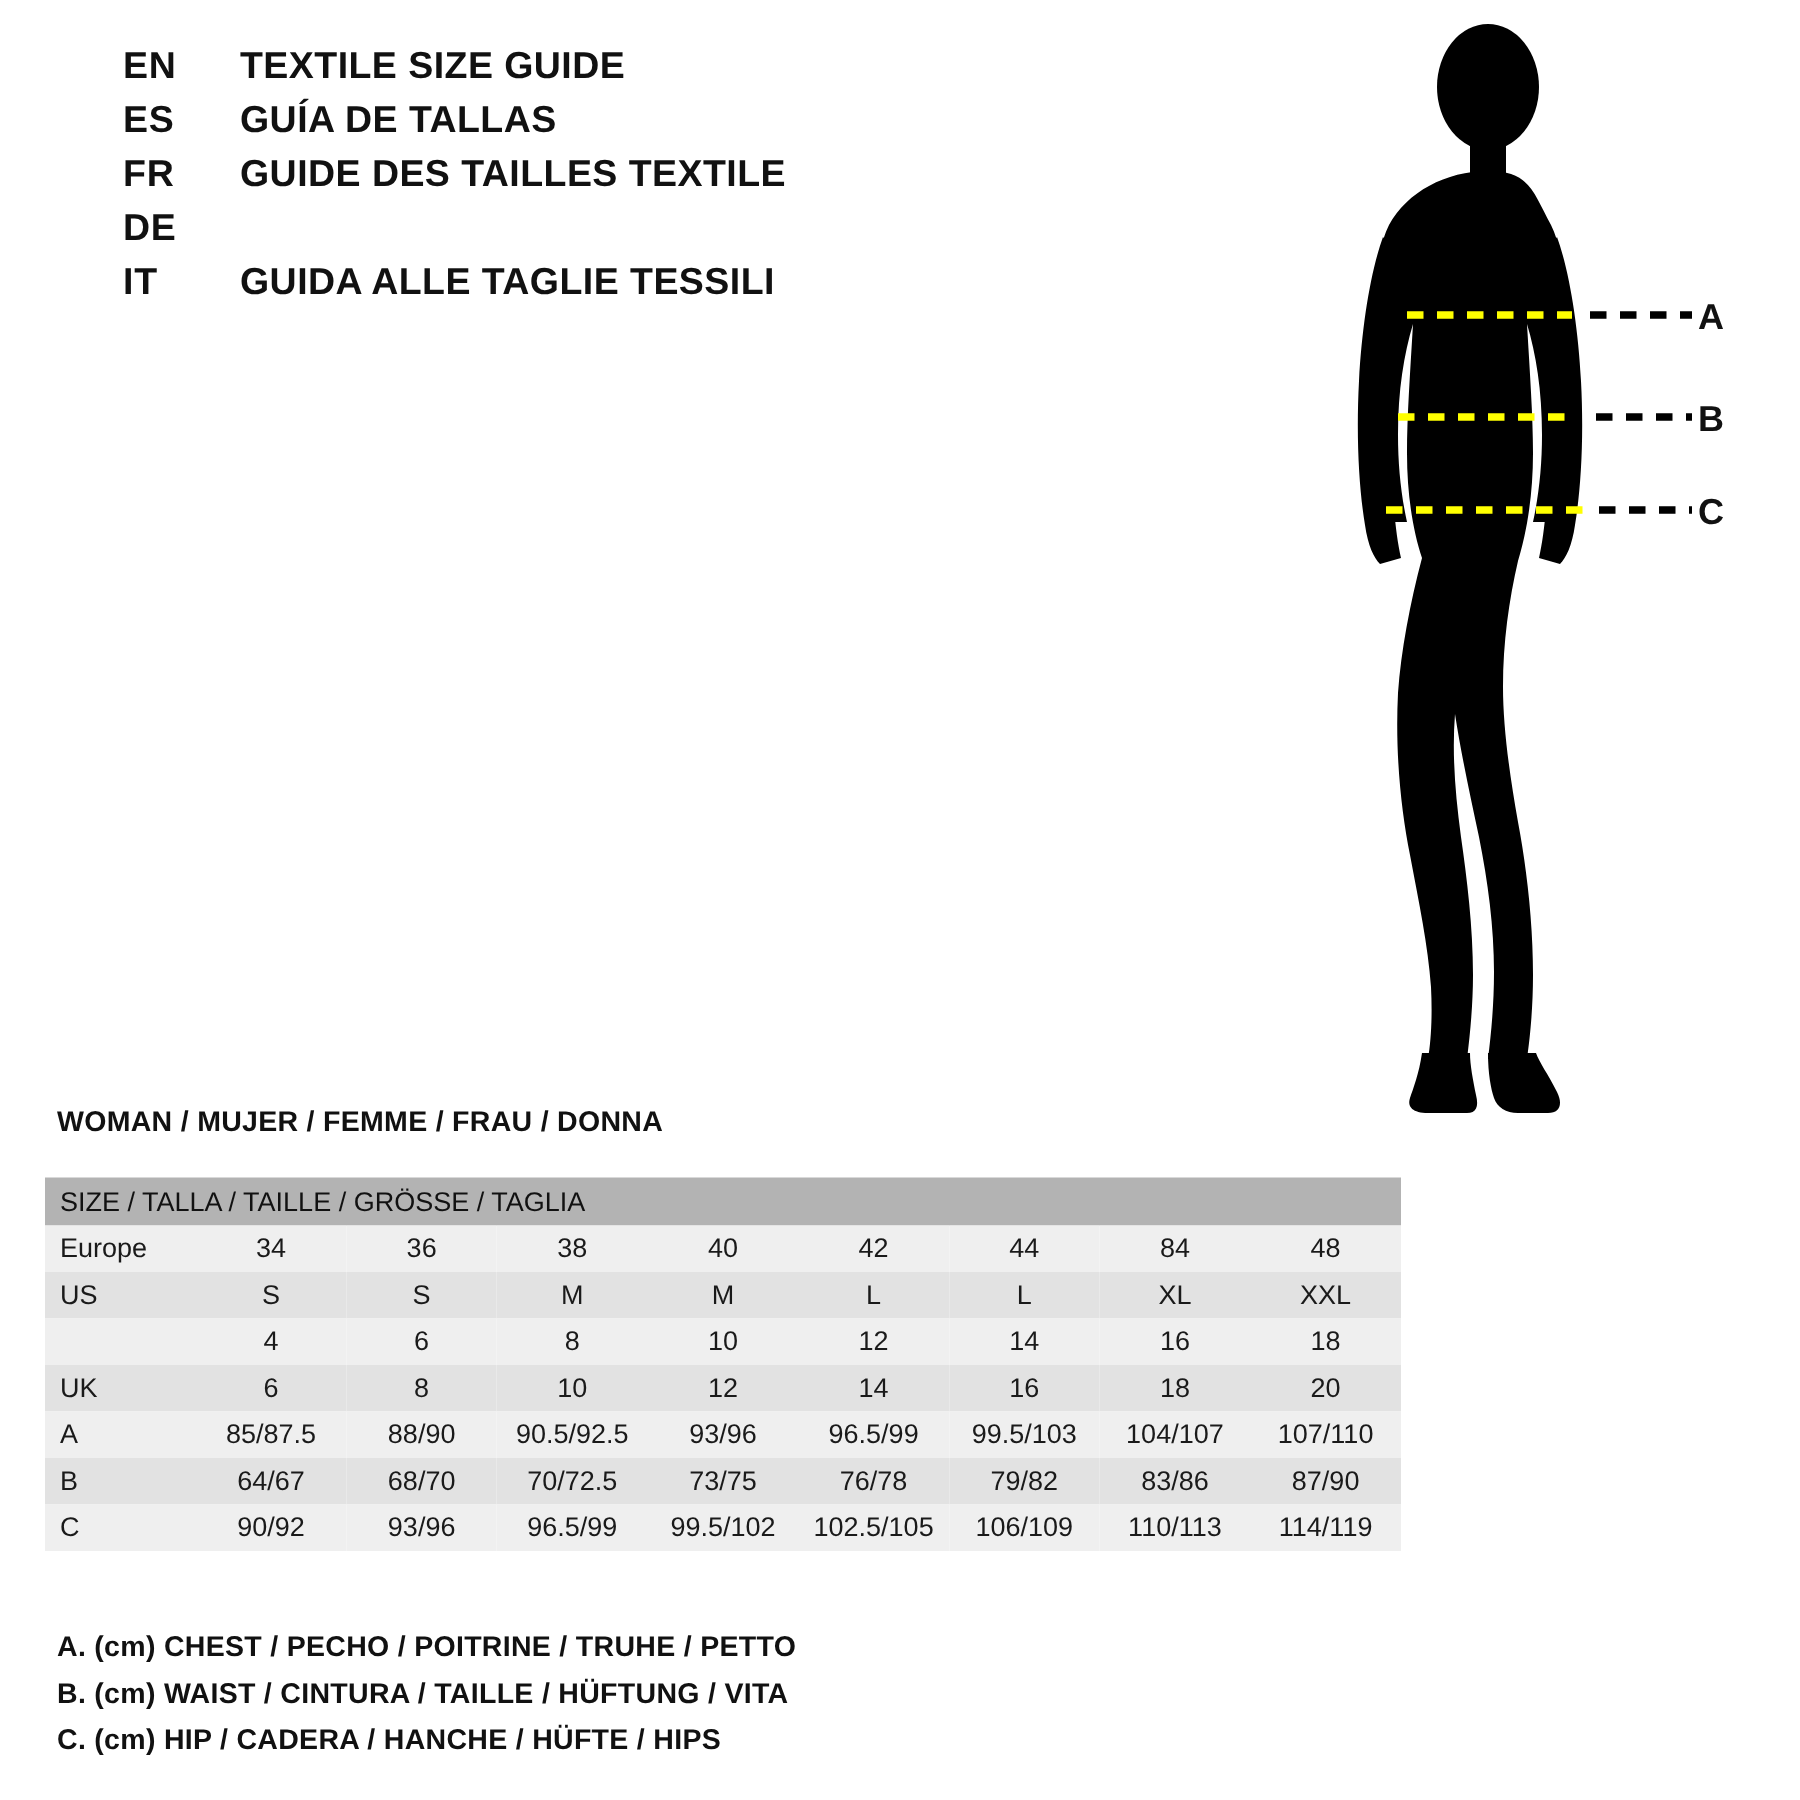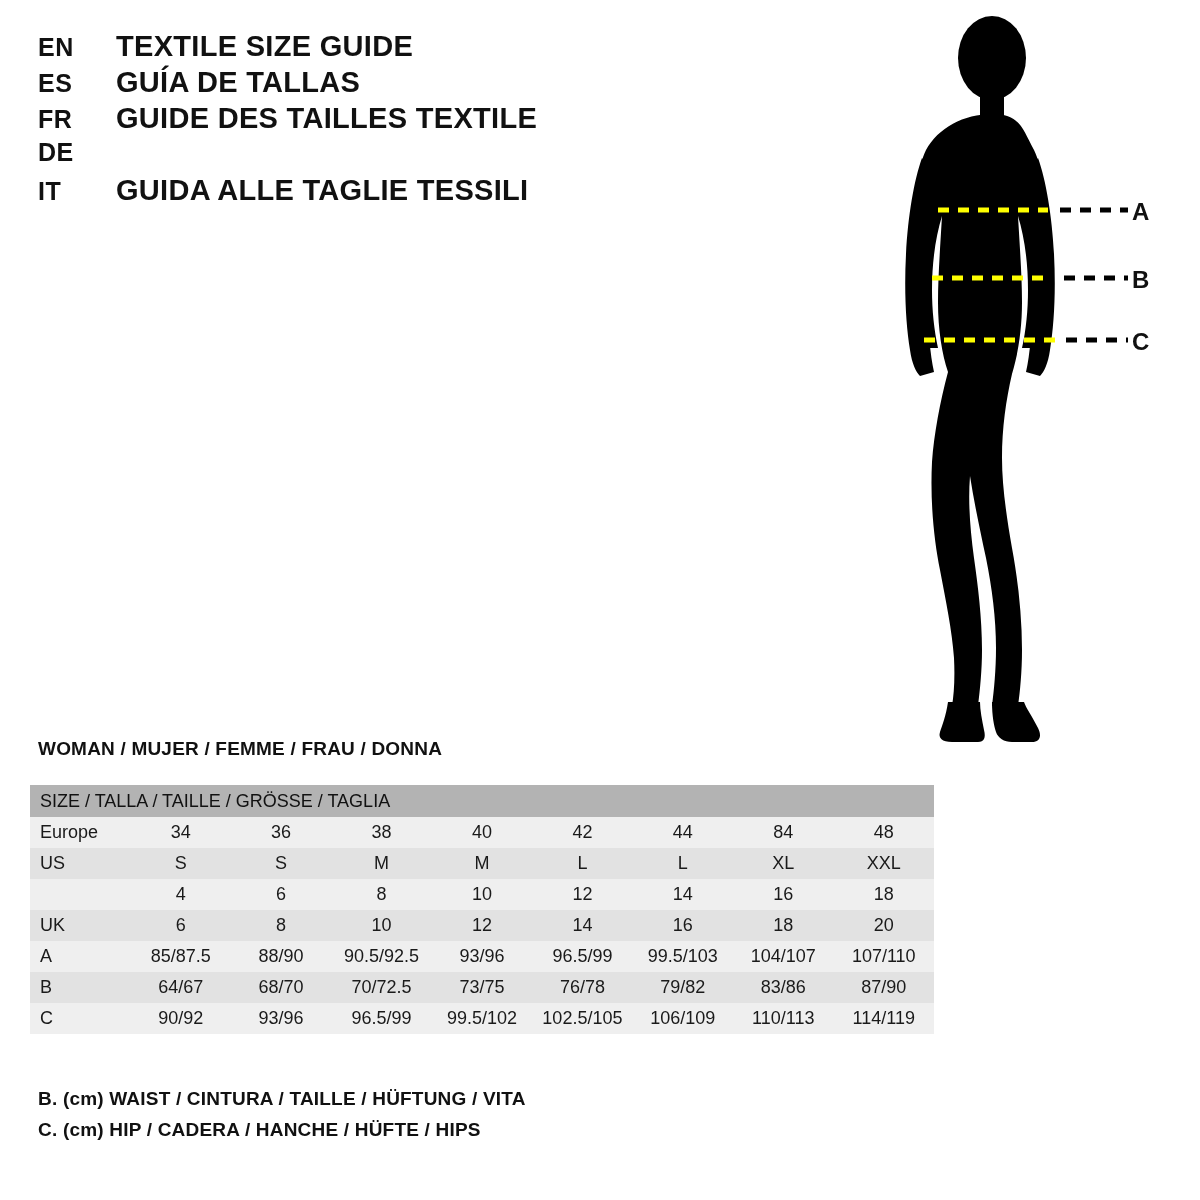--- a/index.html
+++ b/index.html
@@ -27,23 +27,24 @@
     display: flex;
     align-items: baseline;
     height: 36px;
   }
   .lang-code {
     width: 78px;
     font-size: 25px;
     font-weight: bold;
     letter-spacing: 0.5px;
     color: #111;
+    margin-left: 44px;
   }
   .lang-title {
-    font-size: 29px;
+    font-size: 25px;
     font-weight: bold;
     letter-spacing: 0.3px;
     color: #111;
     white-space: nowrap;
   }
 
   
   #figure-wrap {
     position: absolute;
     left: 860px;
@@ -318,15 +319,16 @@
       <td class="val">99.5/102</td>
       <td class="val">102.5/105</td>
       <td class="val">106/109</td>
       <td class="val">110/113</td>
       <td class="val">114/119</td>
     </tr>
   </tbody>
 </table>
 
 <div id="legend">
+  <div class="legend-row">A. (cm) CHEST / PECHO / POITRINE / TRUHE / PETTO</div>
   <div class="legend-row">B. (cm) WAIST / CINTURA / TAILLE / HÜFTUNG / VITA</div>
   <div class="legend-row">C. (cm) HIP / CADERA / HANCHE / HÜFTE / HIPS</div>
 </div>
 
 </body></html>

